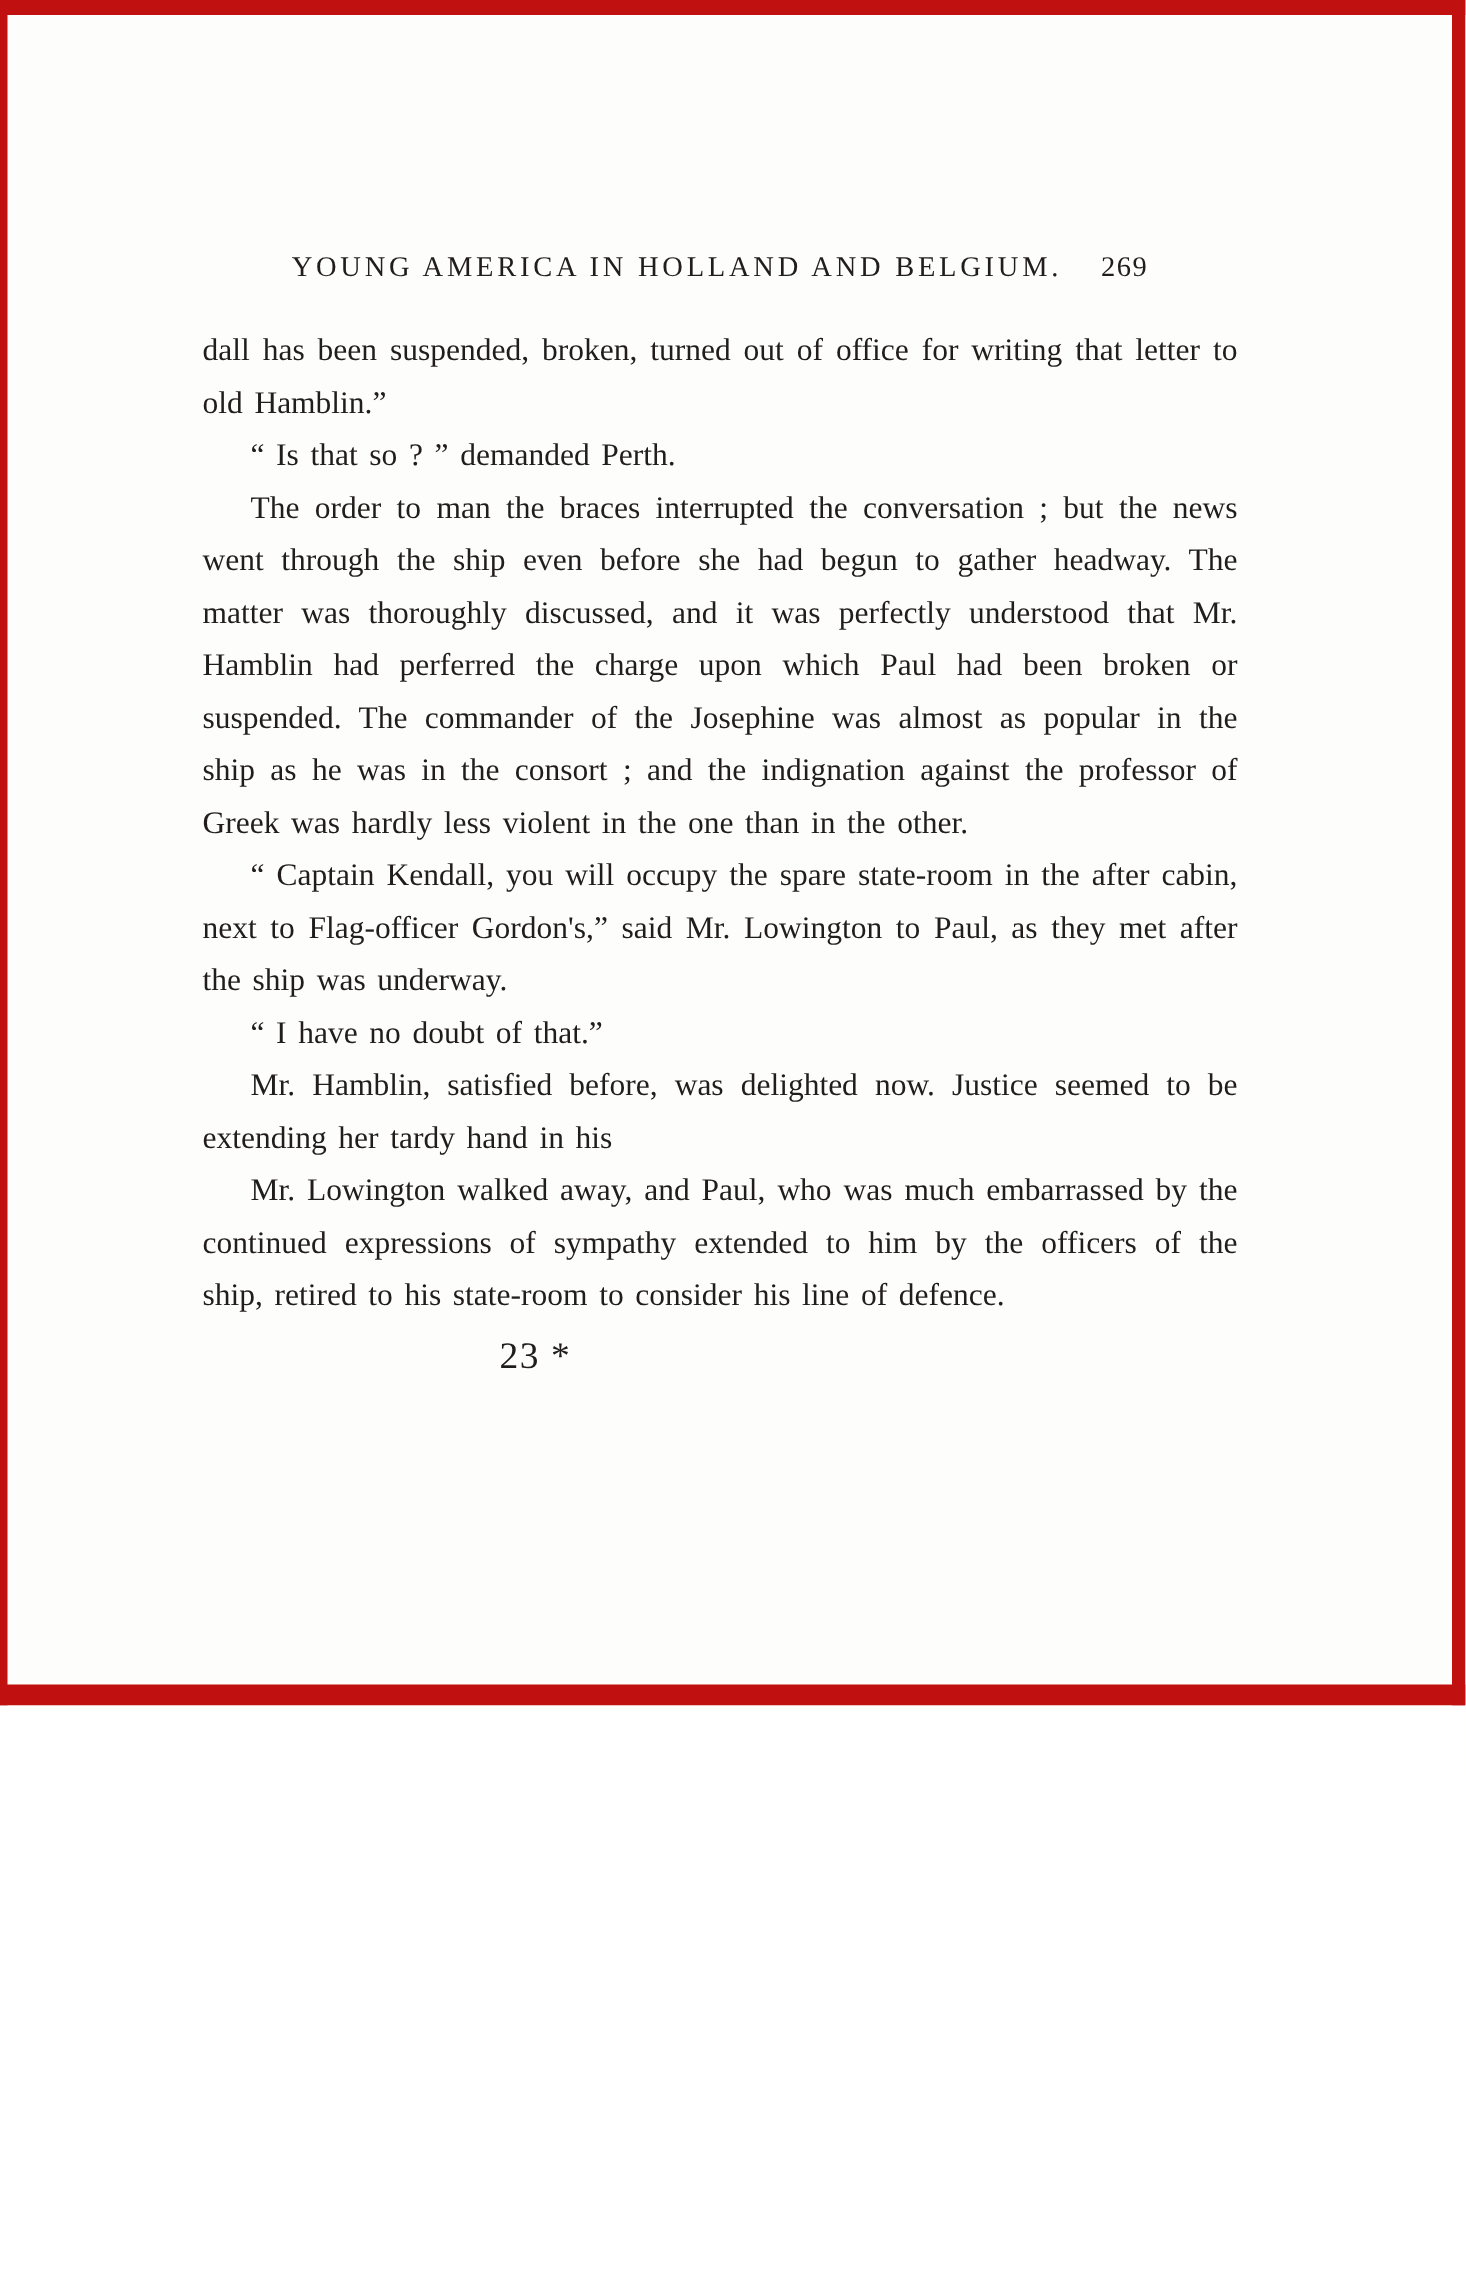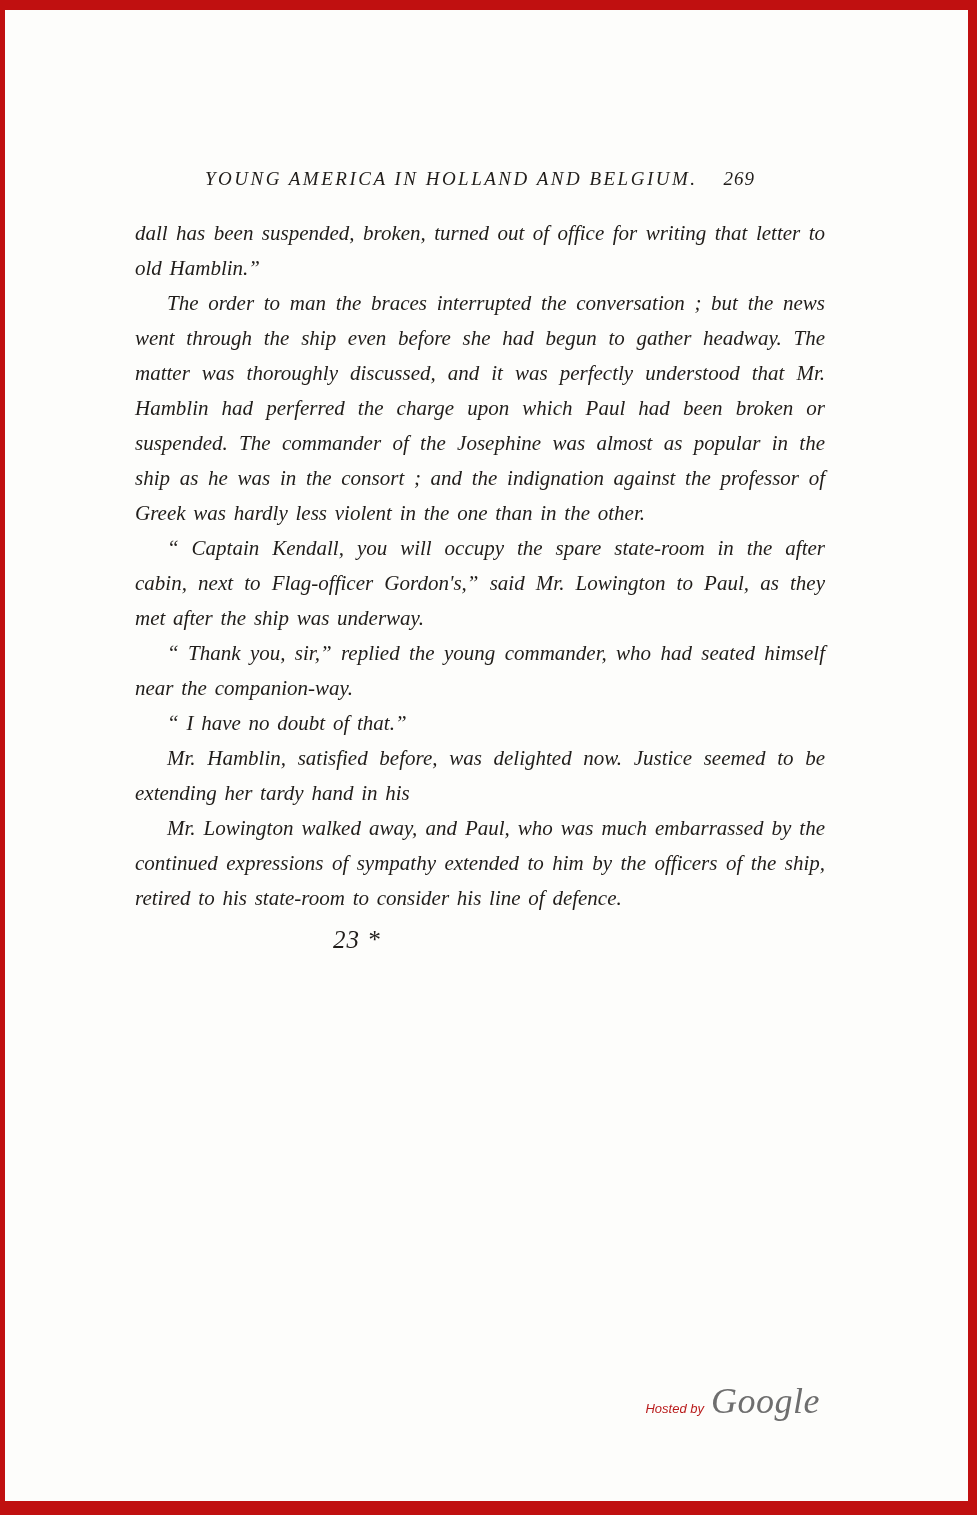--- a/index.html
+++ b/index.html
@@ -8,24 +8,23 @@
     width: 977px;
     height: 1515px;
     overflow: hidden;
     background: #ffffff;
     font-family: "Liberation Serif", "DejaVu Serif", serif;
   }
   .scan {
     position: absolute;
     inset: 0;
     width: 977px;
-    height: 1515px;
+    height: 1137px;
     background: var(--paper, #fdfdfb);
     overflow: hidden;
-    font-style: italic;
   }
   .border { position: absolute; background: var(--scan-border, #c01010); z-index: 5; }
   .border.top    { top: 0; left: 0; right: 0; height: 10px; }
   .border.bottom { bottom: 0; left: 0; right: 0; height: 14px; }
   .border.left   { top: 0; bottom: 0; left: 0; width: 5px; }
   .border.right  { top: 0; bottom: 0; right: 0; width: 9px; }
 
   .page {
     position: absolute;
     left: 135px;
@@ -90,23 +89,23 @@
   <div class="border bottom"></div>
 
   <div class="page">
     <div class="running-header">
       <span>YOUNG AMERICA IN HOLLAND AND BELGIUM.</span>
       <span class="pagenum">269</span>
     </div>
 
     <div class="body-text">
       <p>dall has been suspended, broken, turned out of office for writing that letter to old Hamblin.”</p>
+      <p class="indent">“ Is that so ? ”  demanded Perth.</p>
       <p class="indent">The order to man the braces interrupted the conversation ;  but the news went through the ship even before she had begun to gather headway.   The matter was thoroughly discussed, and it was perfectly understood that Mr. Hamblin had perferred the charge upon which Paul had been broken or suspended. The commander of the Josephine was almost as popular in the ship as he was in the consort ;  and the indignation against the professor of Greek was hardly less violent in the one than in the other.</p>
       <p class="indent">“ Captain Kendall, you will occupy the spare state-room in the after cabin, next to Flag-officer Gordon's,” said Mr. Lowington to Paul, as they met after the ship was underway.</p>
-      <p class="indent">“ Thank you, sir,” replied the young commander, who had seated himself near the companion-way.</p>
       <p class="indent">“ I have no doubt of that.”</p>
       <p class="indent">Mr. Hamblin, satisfied before, was delighted now. Justice seemed to be extending her tardy hand in his</p>
       <p class="indent">Mr. Lowington walked away, and Paul, who was much embarrassed by the continued expressions of sympathy extended to him by the officers of the ship, retired to his state-room to consider his line of defence.</p>
     </div>
 
     <div class="sig">23 *</div>
   </div>
 
   <div class="watermark">
     <span class="hostedby">Hosted by</span>

